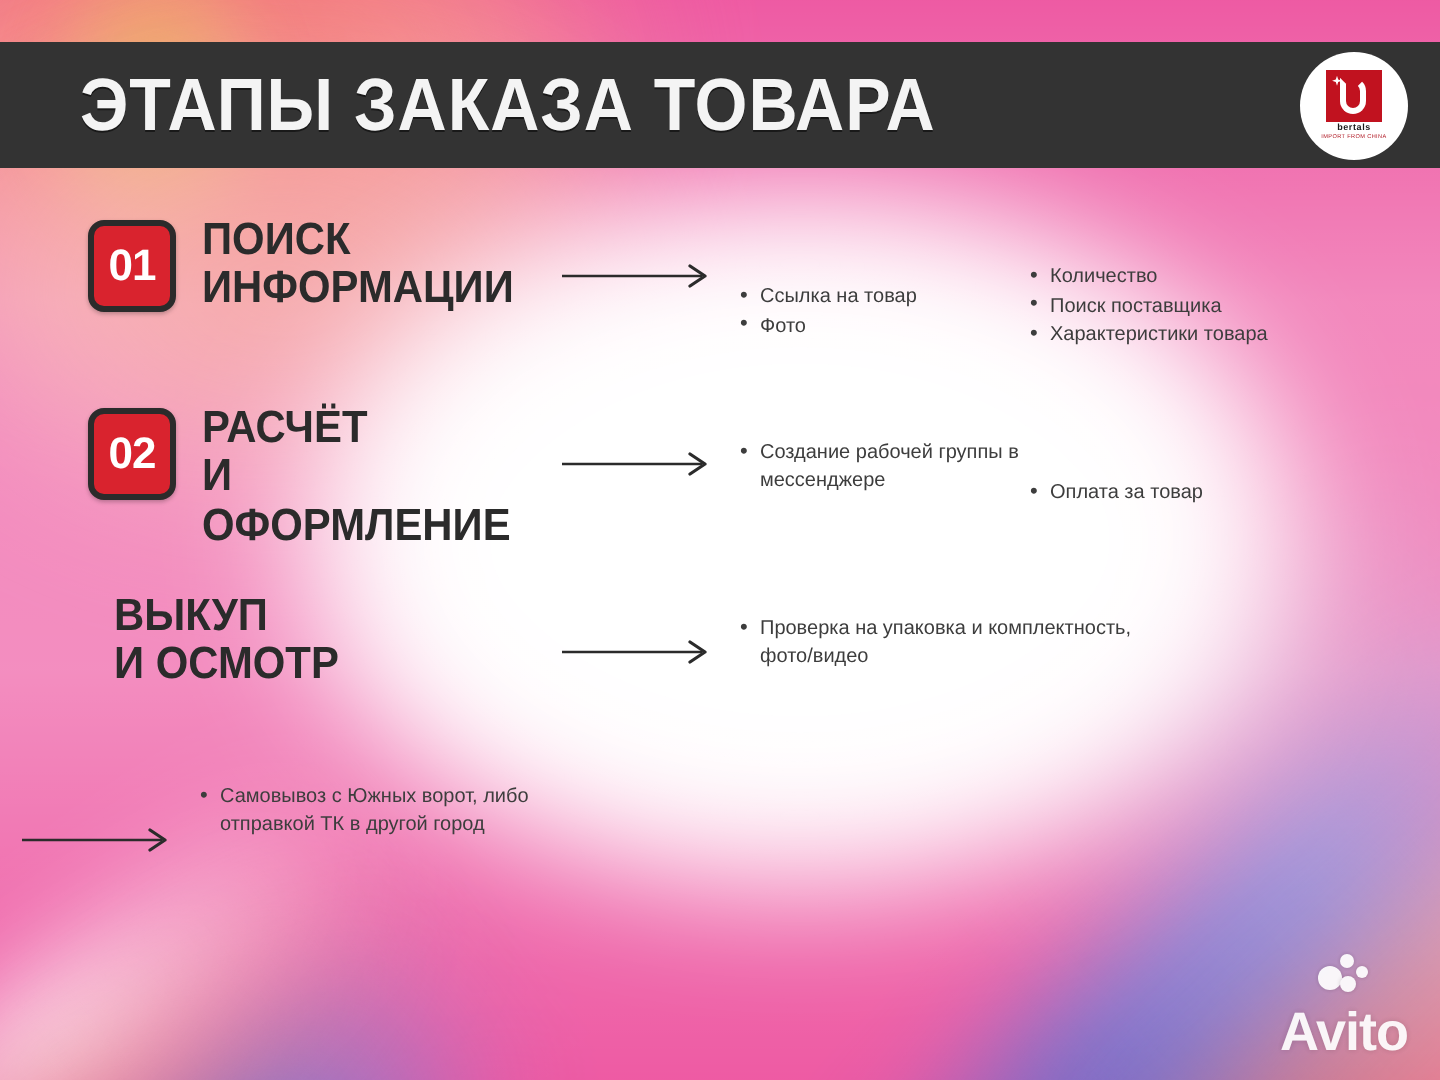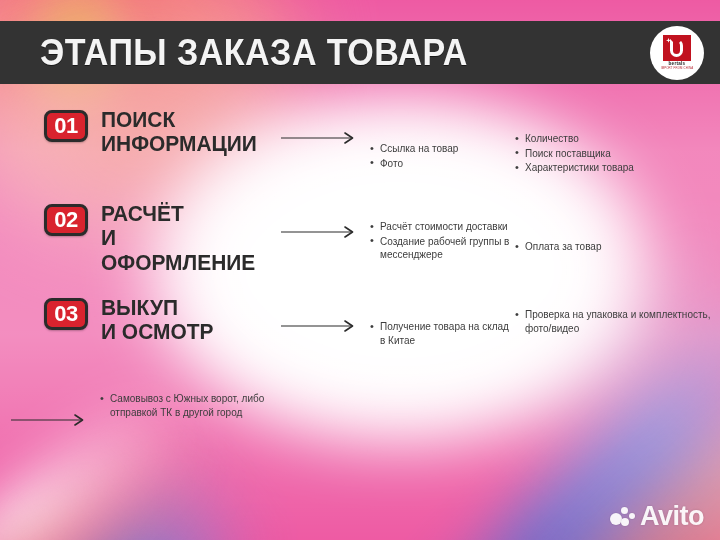--- a/index.html
+++ b/index.html
@@ -205,21 +205,21 @@
 
   .step-left {
     width: 270px;
     display: flex;
     align-items: flex-start;
     padding-left: 44px;
     box-sizing: border-box;
     flex: 0 0 auto;
   }
   .num-badge {
-    width: 44px; height: 32px;
+    width: 44px; height: 46px;
     background: #d9232e;
     border: 3px solid #2b2b2b;
     border-radius: 8px;
     display: flex;
     align-items: center;
     justify-content: center;
     box-sizing: border-box;
     flex: 0 0 auto;
     box-shadow: 0 1px 2px rgba(0,0,0,.25);
   }
@@ -298,20 +298,21 @@
   .row4 { height: 104px; }
 
   
   .watermark {
     position: absolute;
     right: 16px; bottom: 10px;
     display: flex;
     align-items: center;
     gap: 4px;
     opacity: .92;
+    flex-direction: column;
   }
   .wm-dots {
     position: relative;
     width: 26px; height: 24px;
     flex: 0 0 auto;
   }
   .wm-dots span {
     position: absolute;
     border-radius: 50%;
     background: #ffffff;
@@ -399,49 +400,40 @@
 И ОФОРМЛЕНИЕ</div>
       </div>
       <div class="arrow-cell">
         <svg class="arrow-svg" width="78" height="12" viewBox="0 0 78 12" aria-hidden="true">
           <line x1="0" y1="6" x2="70" y2="6" stroke="#2b2b2b" stroke-width="1.2"></line>
           <polyline points="64,1 71.5,6 64,11" fill="none" stroke="#2b2b2b" stroke-width="1.6" stroke-linecap="round" stroke-linejoin="round"></polyline>
         </svg>
       </div>
       <div class="col col-a">
         <ul class="bullets">
-          <li>Расчёт стоимости доставки</li>
           <li>Создание рабочей группы в мессенджере</li>
         </ul>
       </div>
       <div class="col col-b">
         <ul class="bullets">
           <li>Оплата за товар</li>
         </ul>
       </div>
     </div>
 
     <div class="step-row row3">
       <div class="step-left">
-        <div class="num-badge">
-          <span class="num-badge-text">03</span>
-        </div>
         <div class="step-title">ВЫКУП
 И ОСМОТР</div>
       </div>
       <div class="arrow-cell">
         <svg class="arrow-svg" width="78" height="12" viewBox="0 0 78 12" aria-hidden="true">
           <line x1="0" y1="6" x2="70" y2="6" stroke="#2b2b2b" stroke-width="1.2"></line>
           <polyline points="64,1 71.5,6 64,11" fill="none" stroke="#2b2b2b" stroke-width="1.6" stroke-linecap="round" stroke-linejoin="round"></polyline>
         </svg>
-      </div>
-      <div class="col col-a">
-        <ul class="bullets">
-          <li>Получение товара на склад в Китае</li>
-        </ul>
       </div>
       <div class="col col-b">
         <ul class="bullets">
           <li>Проверка на упаковка и комплектность, фото/видео</li>
         </ul>
       </div>
     </div>
 
     <div class="step-row row4">
       <div class="arrow-cell">

